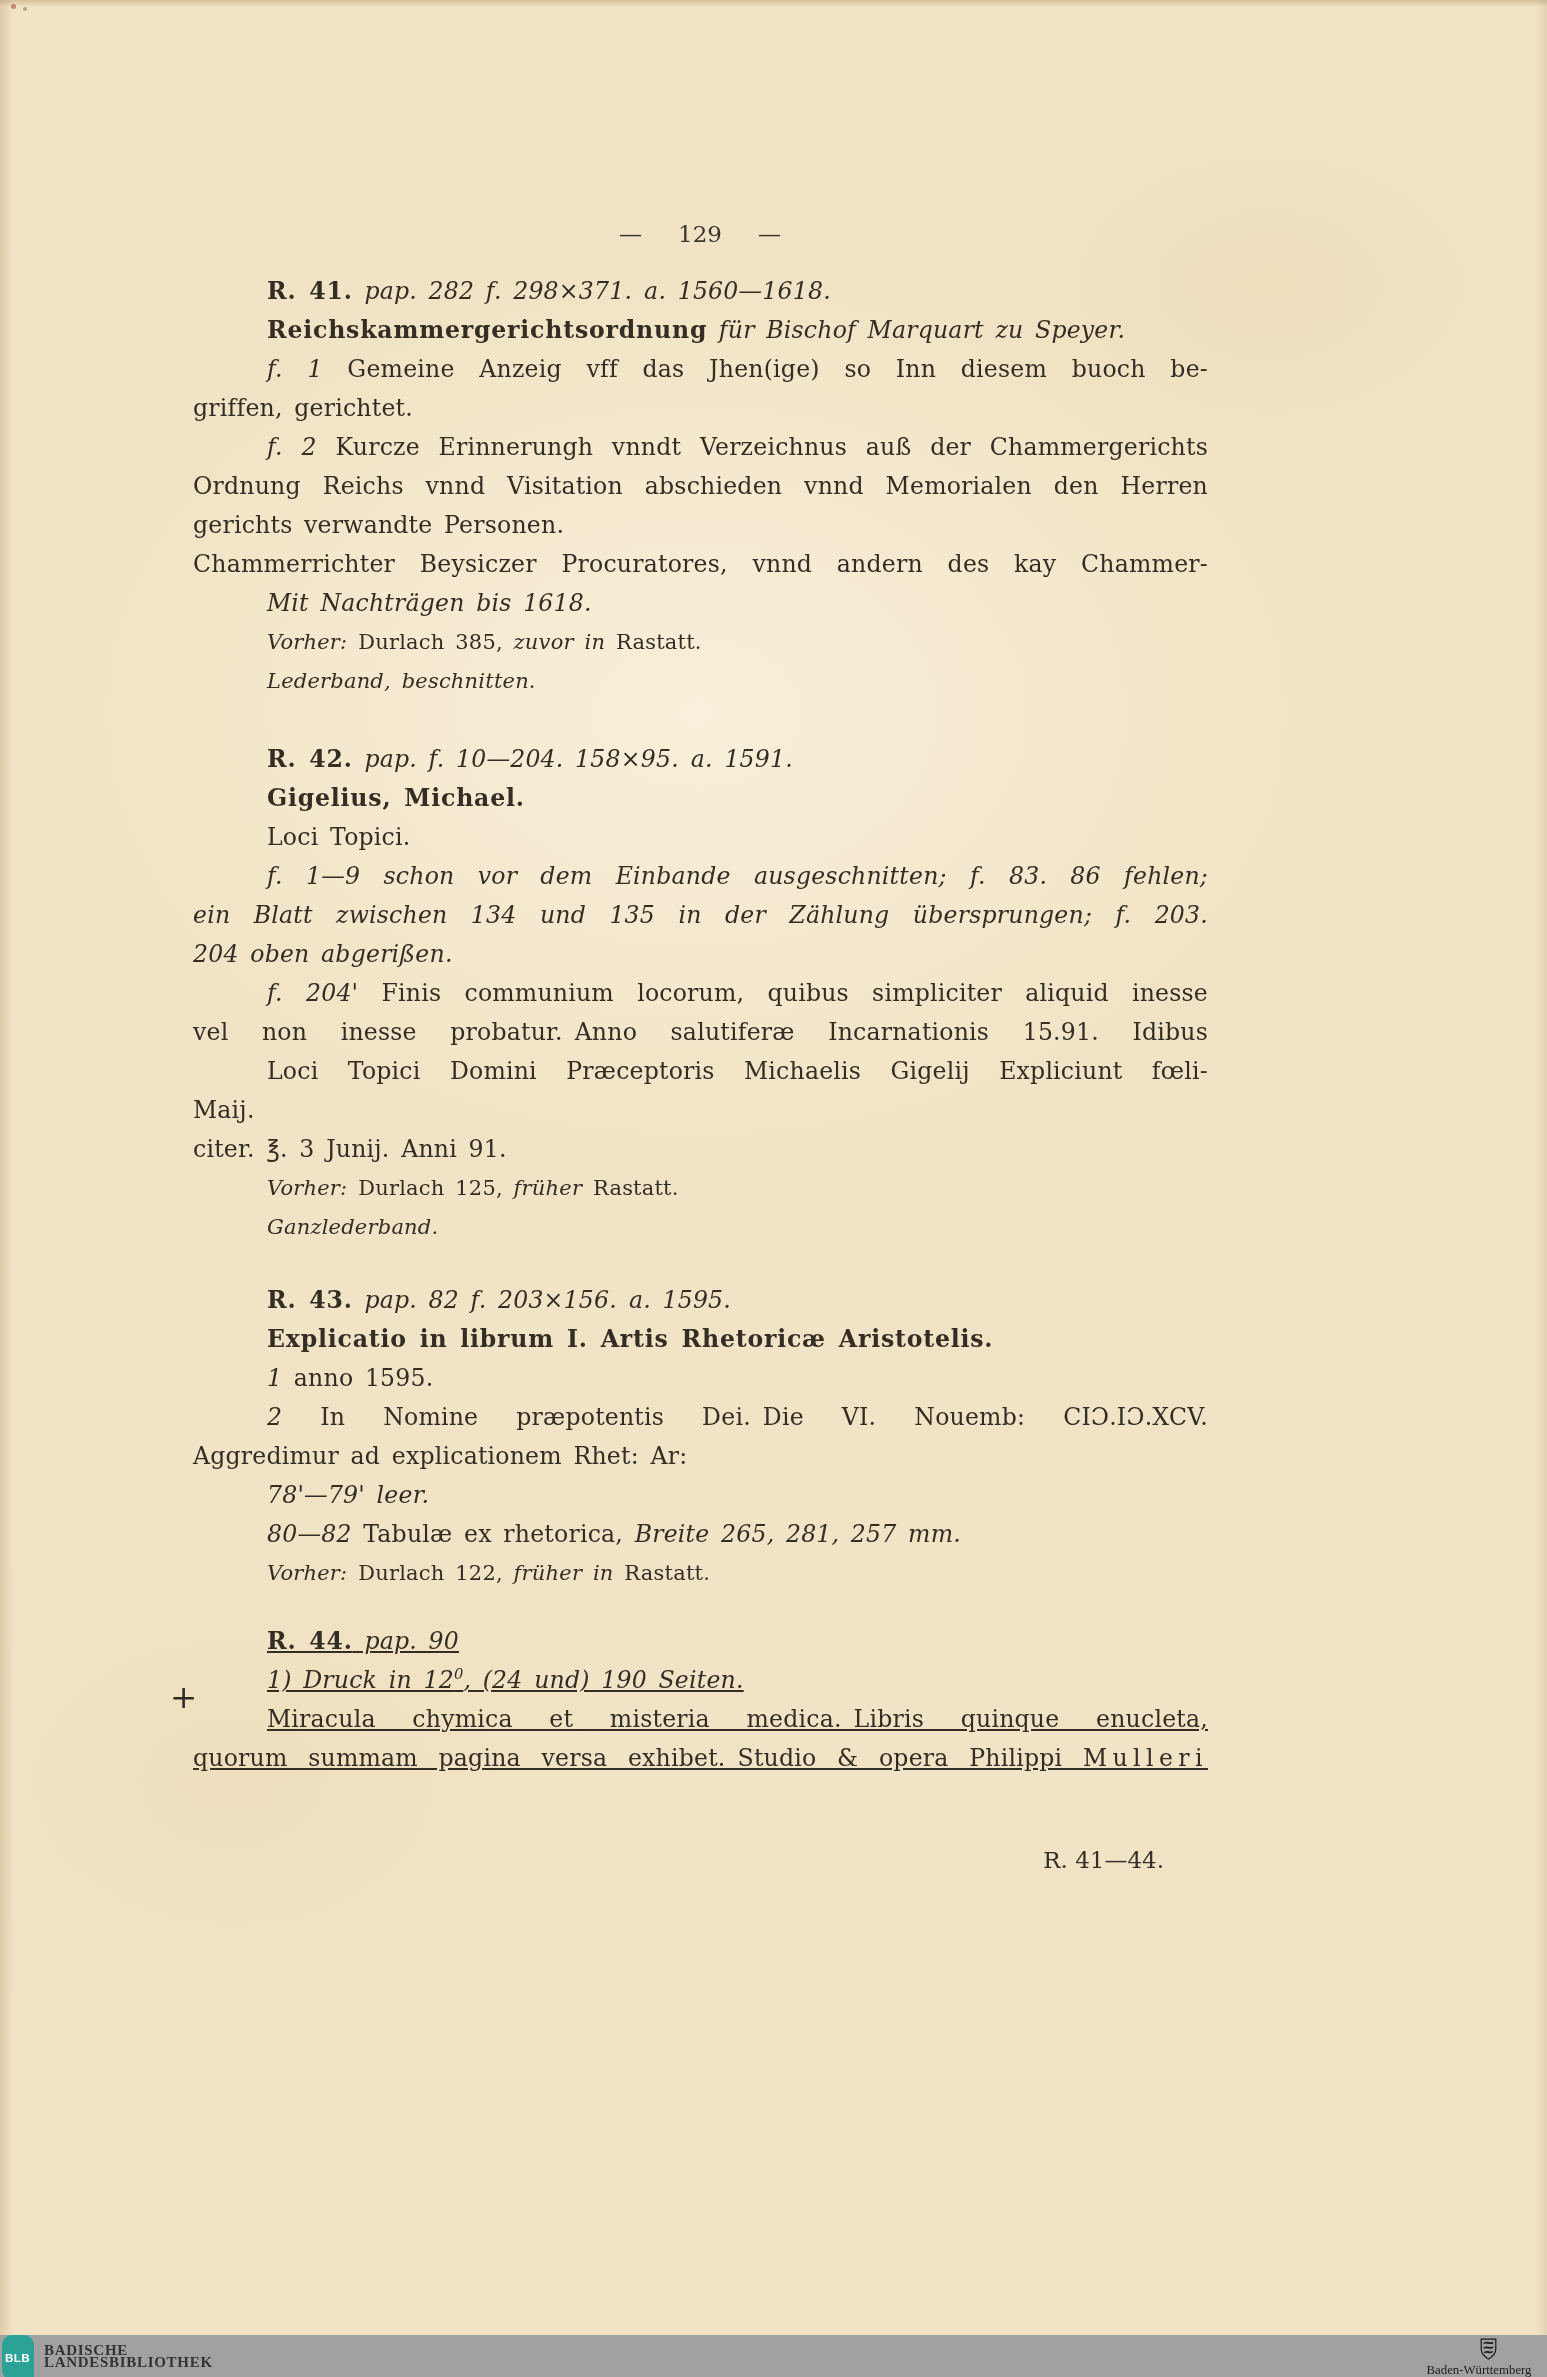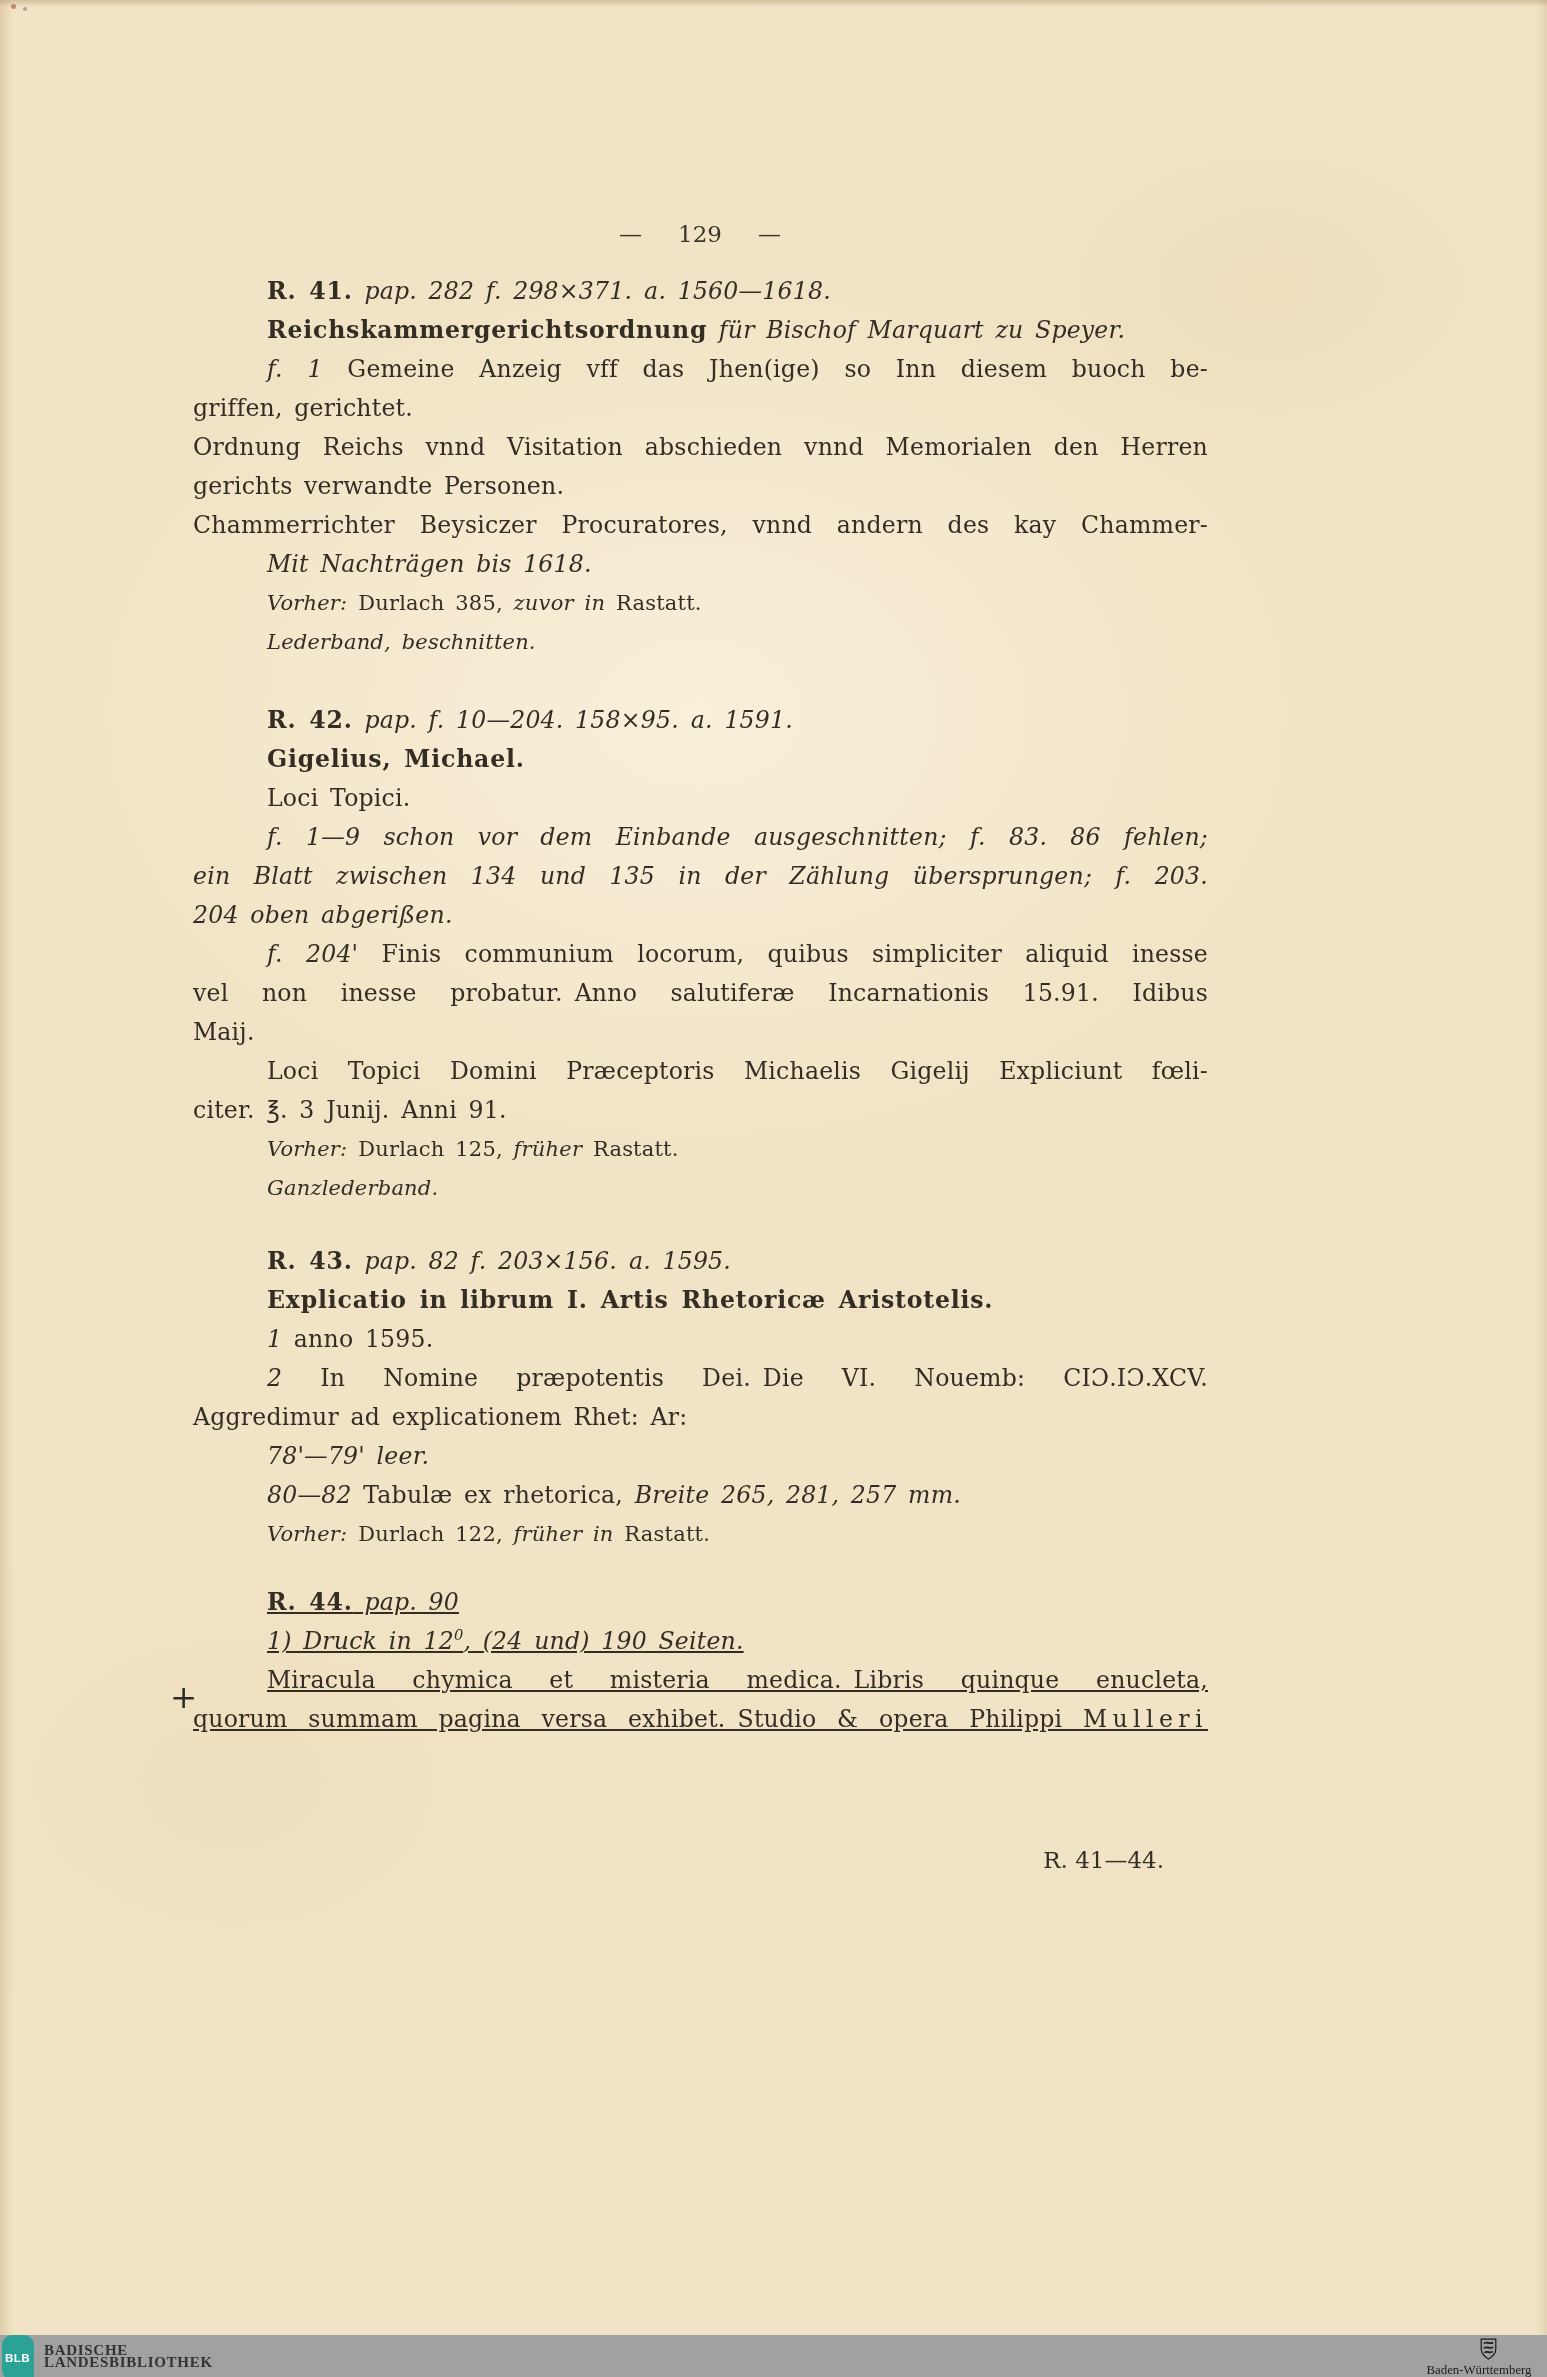--- a/index.html
+++ b/index.html
@@ -91,39 +91,40 @@
 
   <div class="margin-plus">+</div>
 
   <div class="text-block">
 
     <section class="entry">
       <div class="ln ind"><span class="seg-bd">R. 41.</span><span class="seg-it"> pap. 282 f. 298×371. a. 1560—1618.</span></div>
       <div class="ln ind"><span class="seg-bd">Reichskammergerichtsordnung</span><span class="seg-it"> für Bischof Marquart zu Speyer.</span></div>
       <div class="ln ind just"><span class="seg-it">f. 1</span><span class="seg-rm"> Gemeine Anzeig vff das Jhen(ige) so Inn diesem buoch be-</span></div>
       <div class="ln"><span class="seg-rm">griffen, gerichtet.</span></div>
+      <div class="ln ind just"><span class="seg-it">f. 2</span><span class="seg-rm"> Kurcze Erinnerungh vnndt Verzeichnus auß der Chammergerichts</span></div>
       <div class="ln just"><span class="seg-rm">Ordnung Reichs vnnd Visitation abschieden vnnd Memorialen den Herren</span></div>
       <div class="ln"><span class="seg-rm">gerichts verwandte Personen.</span></div>
       <div class="ln just"><span class="seg-rm">Chammerrichter Beysiczer Procuratores, vnnd andern des kay Chammer-</span></div>
       <div class="ln ind"><span class="seg-it">Mit Nachträgen bis 1618.</span></div>
       <div class="ln ind small"><span class="seg-it">Vorher:</span><span class="seg-rm"> Durlach 385, </span><span class="seg-it">zuvor in</span><span class="seg-rm"> Rastatt.</span></div>
       <div class="ln ind small"><span class="seg-it">Lederband, beschnitten.</span></div>
     </section>
 
     <section class="entry">
       <div class="ln ind"><span class="seg-bd">R. 42.</span><span class="seg-it"> pap. f. 10—204. 158×95. a. 1591.</span></div>
       <div class="ln ind"><span class="seg-bd">Gigelius, Michael.</span></div>
       <div class="ln ind"><span class="seg-rm">Loci Topici.</span></div>
       <div class="ln ind just"><span class="seg-it">f. 1—9 schon vor dem Einbande ausgeschnitten; f. 83. 86 fehlen;</span></div>
       <div class="ln just"><span class="seg-it">ein Blatt zwischen 134 und 135 in der Zählung übersprungen; f. 203.</span></div>
       <div class="ln"><span class="seg-it">204 oben abgerißen.</span></div>
       <div class="ln ind just"><span class="seg-it">f. 204'</span><span class="seg-rm"> Finis communium locorum, quibus simpliciter aliquid inesse</span></div>
       <div class="ln just"><span class="seg-rm">vel non inesse probatur. Anno salutiferæ Incarnationis 15.91. Idibus</span></div>
+      <div class="ln ind just"><span class="seg-rm">Loci Topici Domini Præceptoris Michaelis Gigelij Expliciunt fœli-</span></div>
       <div class="ln"><span class="seg-rm">Maij.</span></div>
-      <div class="ln ind just"><span class="seg-rm">Loci Topici Domini Præceptoris Michaelis Gigelij Expliciunt fœli-</span></div>
       <div class="ln"><span class="seg-rm">citer. ℥. 3 Junij. Anni 91.</span></div>
       <div class="ln ind small"><span class="seg-it">Vorher:</span><span class="seg-rm"> Durlach 125, </span><span class="seg-it">früher</span><span class="seg-rm"> Rastatt.</span></div>
       <div class="ln ind small"><span class="seg-it">Ganzlederband.</span></div>
     </section>
 
     <section class="entry">
       <div class="ln ind"><span class="seg-bd">R. 43.</span><span class="seg-it"> pap. 82 f. 203×156. a. 1595.</span></div>
       <div class="ln ind"><span class="seg-bd">Explicatio in librum I. Artis Rhetoricæ Aristotelis.</span></div>
       <div class="ln ind"><span class="seg-it">1</span><span class="seg-rm"> anno 1595.</span></div>
       <div class="ln ind just"><span class="seg-it">2</span><span class="seg-rm"> In Nomine præpotentis Dei. Die VI. Nouemb: CIƆ.IƆ.XCV.</span></div>

